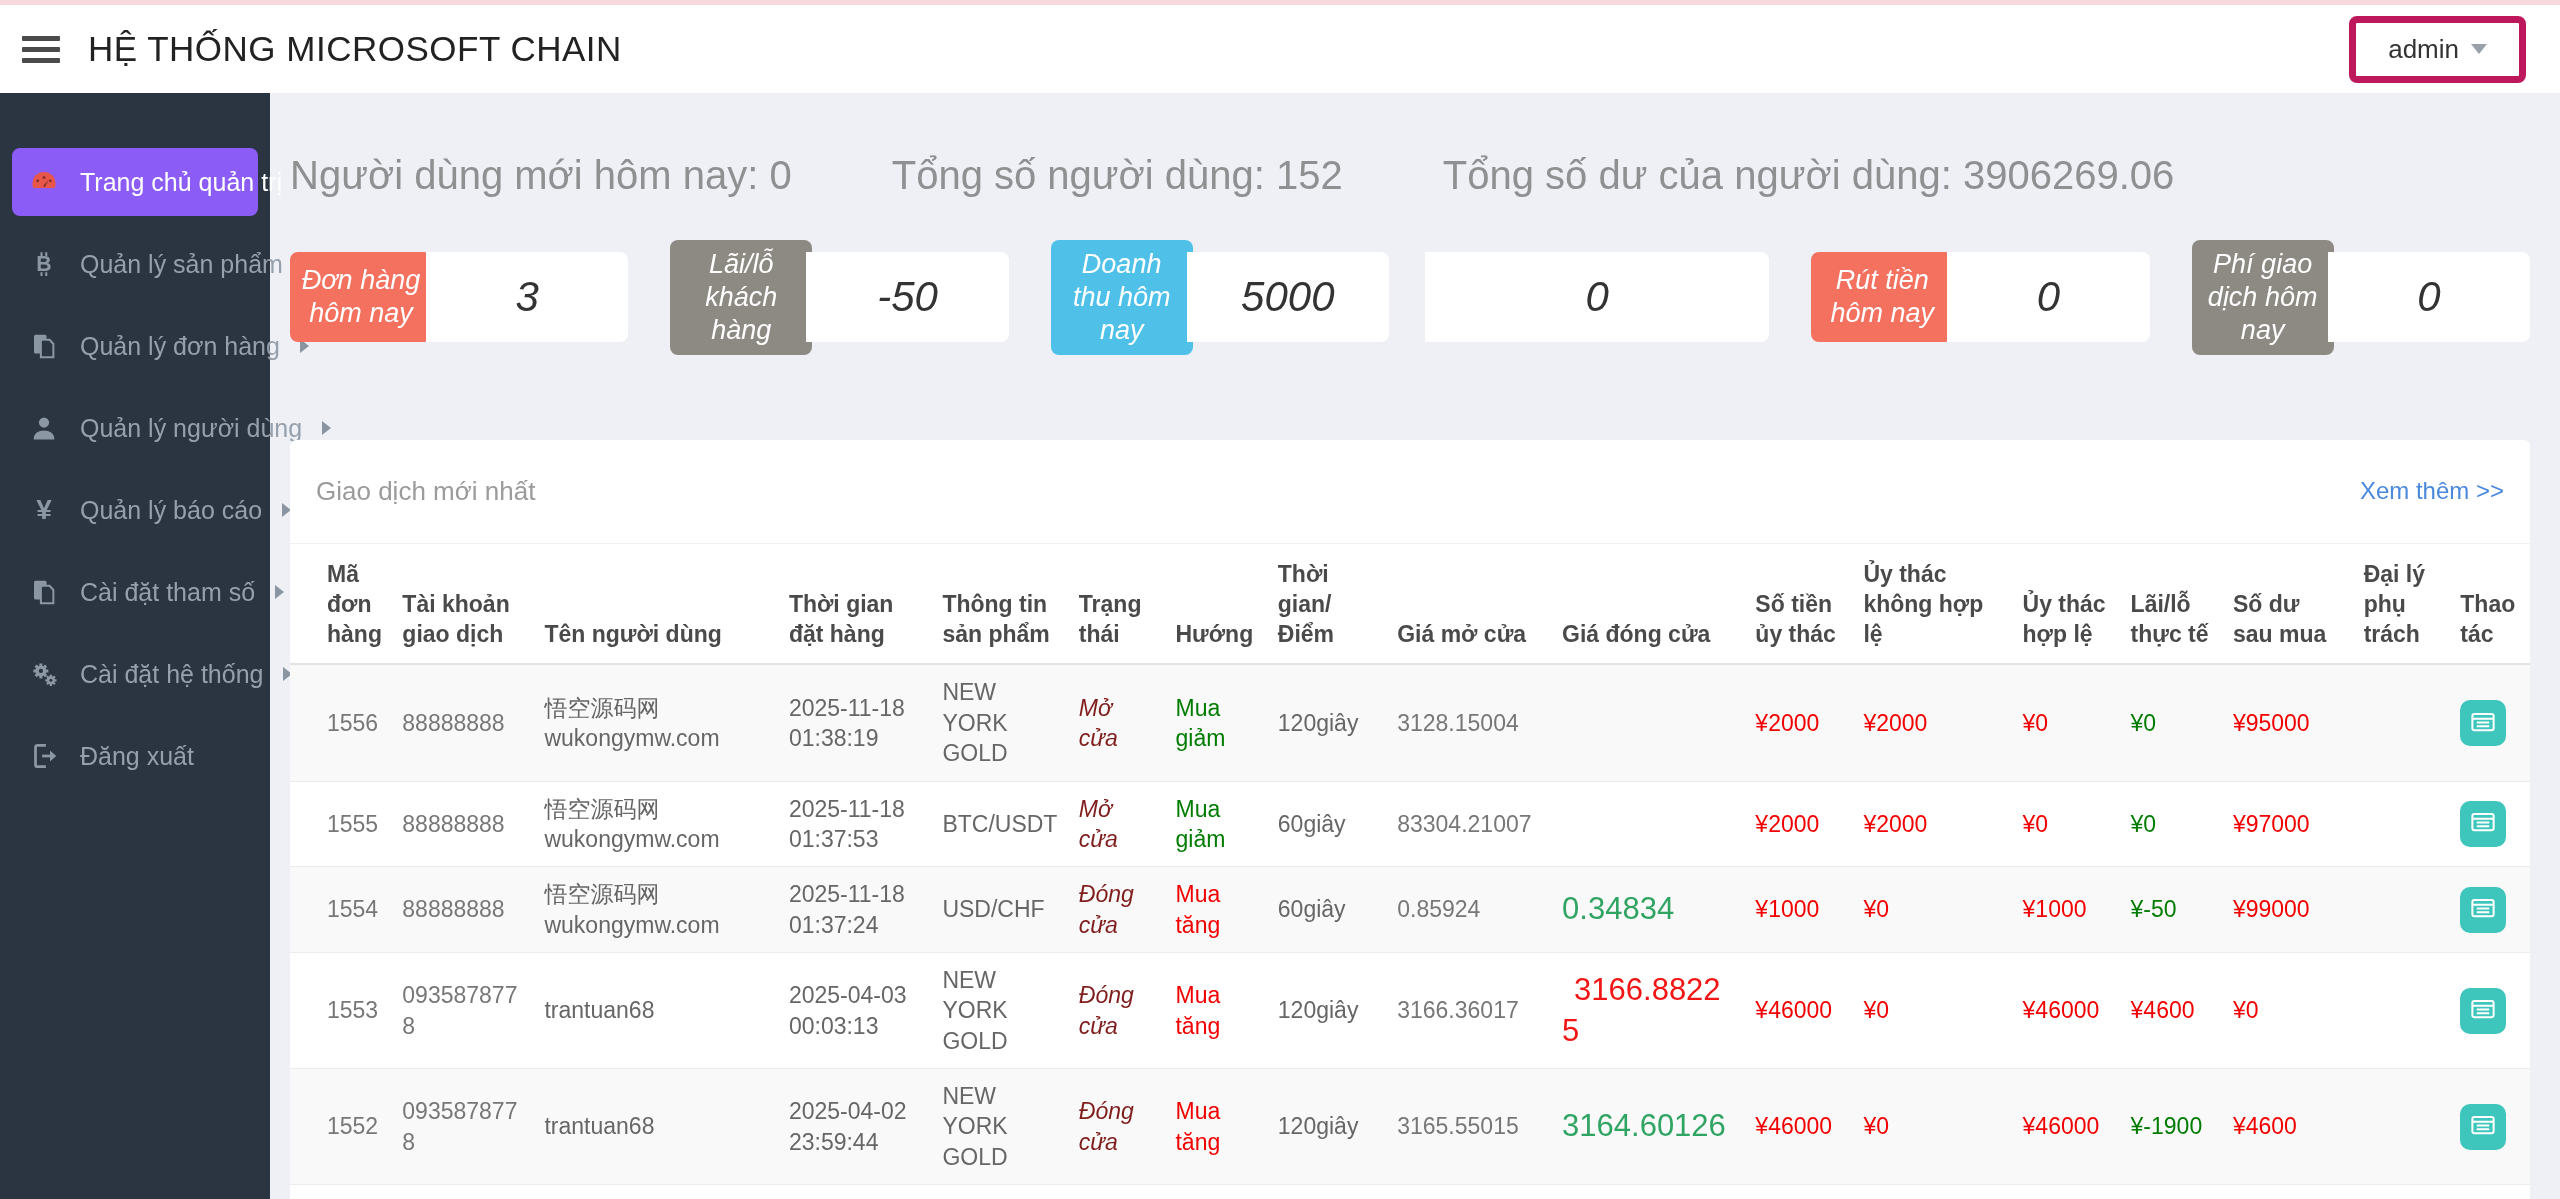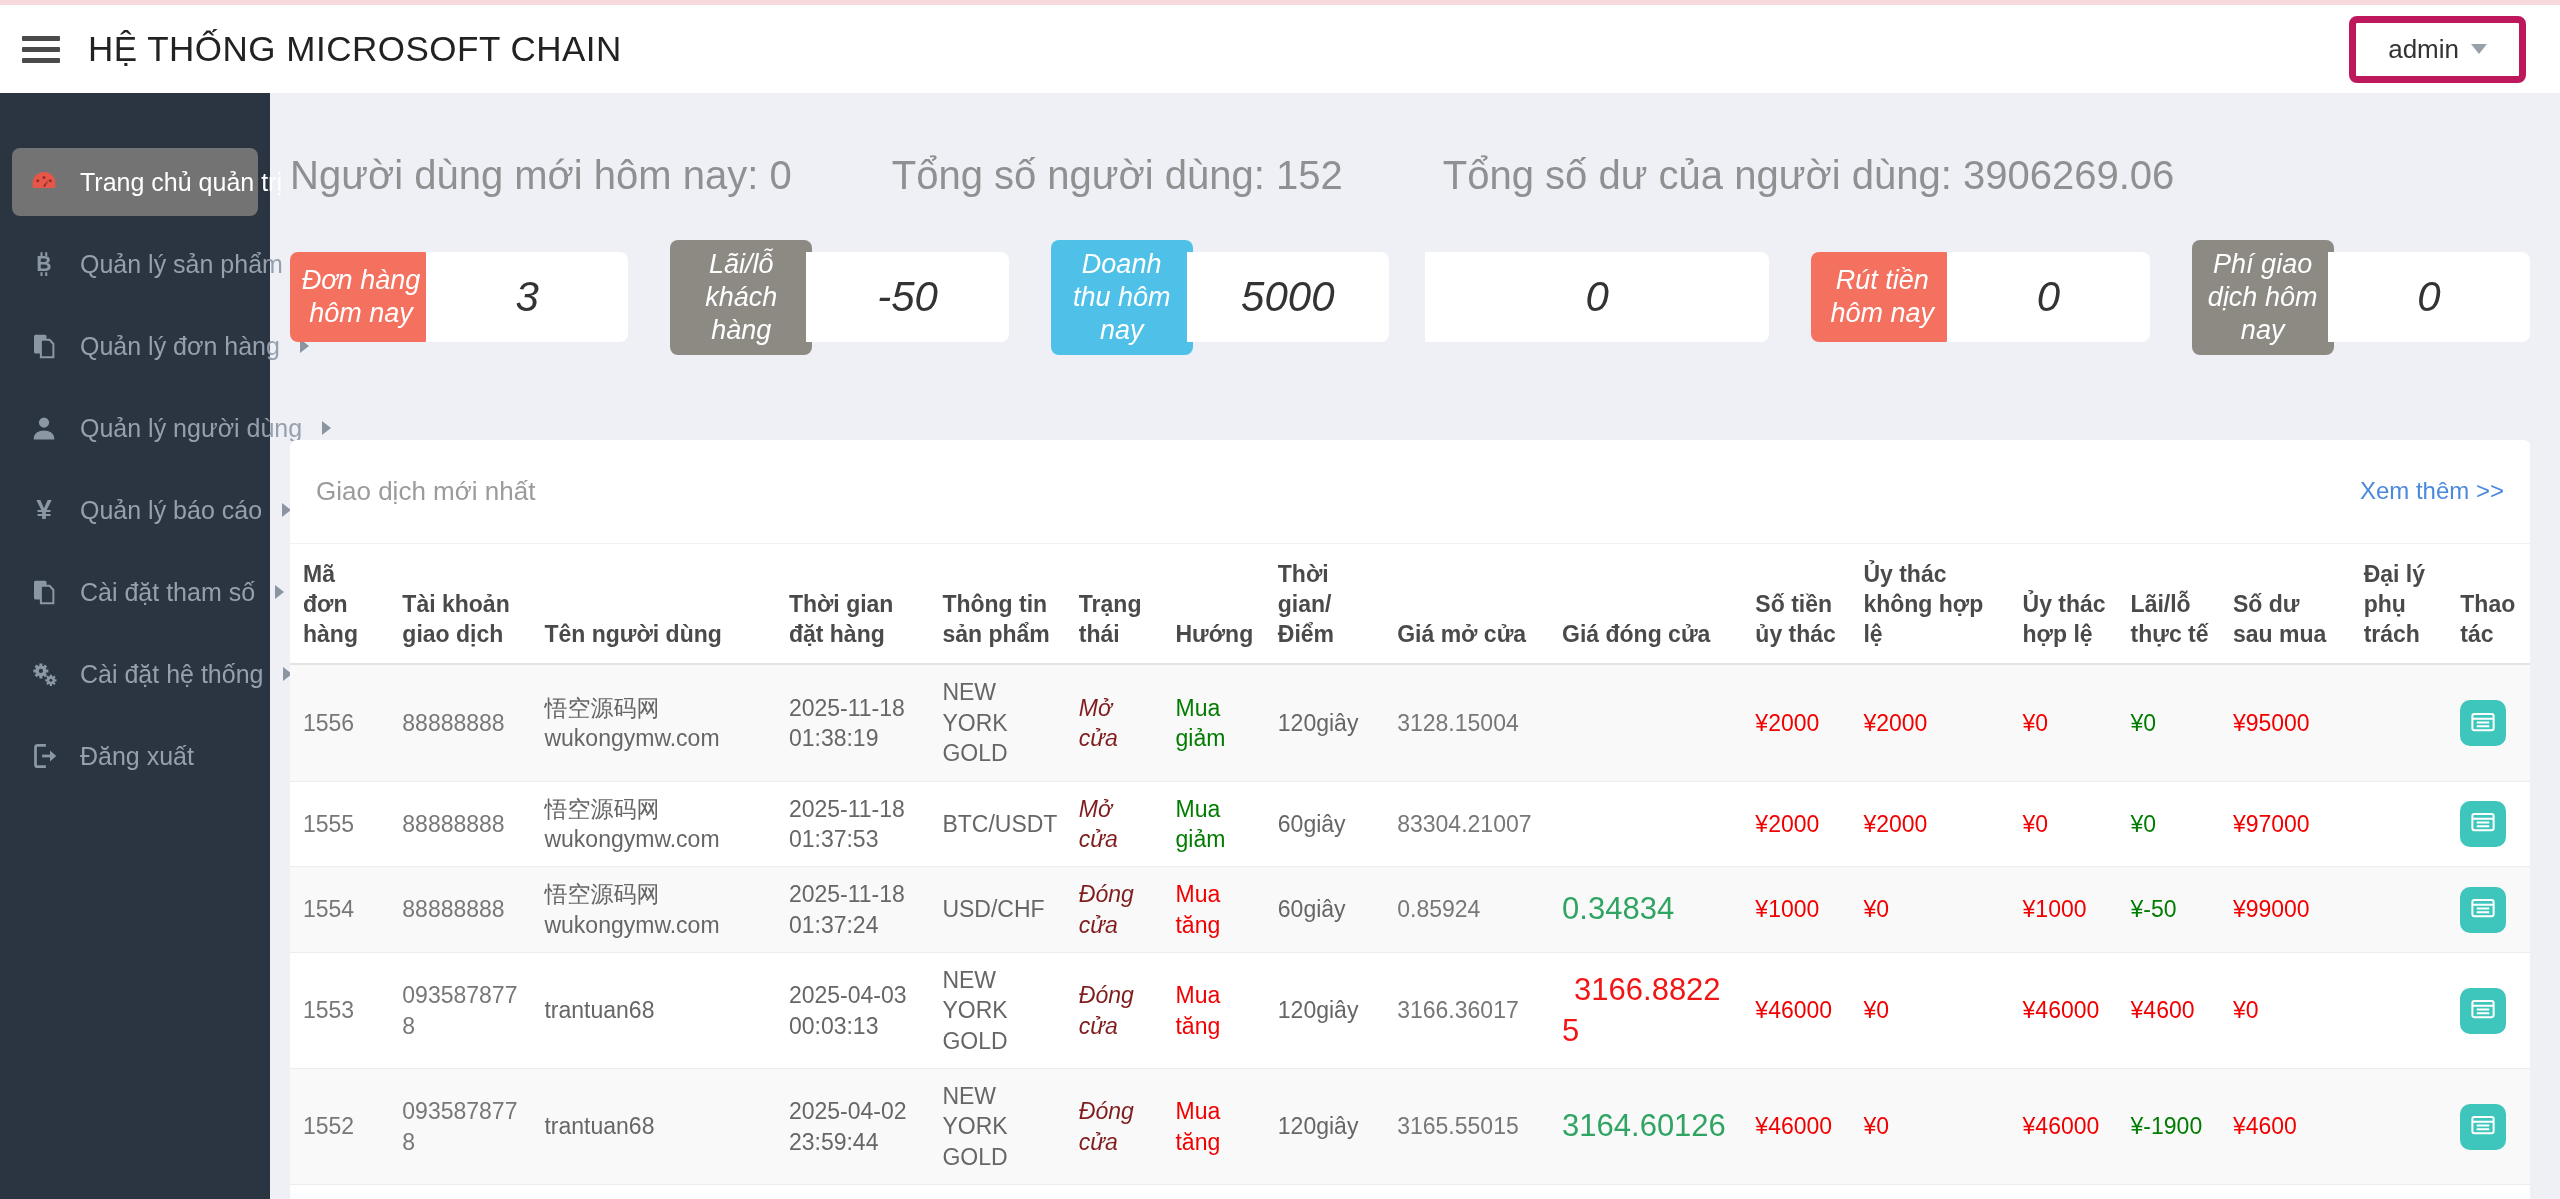--- a/index.html
+++ b/index.html
@@ -12,21 +12,21 @@
   .burger span { display:block; width:38px; height:5px; background:#4a4a4a; border-radius:1px; }
   .app-title { margin-left:28px; font-size:35px; color:#222; letter-spacing:.5px; }
   .user-btn { margin-left:auto; background:#fff; border:7px solid #be185d; border-radius:8px;
               padding:11px 32px; font-size:26px; color:#333; display:flex; align-items:center; gap:12px; cursor:pointer; }
   .user-caret { width:0; height:0; border-left:8px solid transparent; border-right:8px solid transparent; border-top:10px solid #9aa0a8; }
 
   .shell { display:flex; height:1106px; }
   .sidebar { width:270px; background:#2b3441; padding-top:55px; flex:none; }
   .side-item { height:68px; margin:0 12px 14px 12px; padding:0 16px; border-radius:8px;
                display:flex; align-items:center; gap:20px; cursor:pointer; }
-  .side-item.active { background:#737373; }
+  .side-item.active { background:#8b5cf6; }
   .side-icon { width:32px; height:32px; display:flex; align-items:center; justify-content:center; flex:none; }
   .side-icon svg { width:30px; height:30px; }
   .yen-glyph { font-size:28px; font-weight:bold; color:#8b97a3; }
   .side-label { font-size:25px; color:#95a0ac; white-space:nowrap; }
   .side-item.active .side-label { color:#fff; }
   .caret { margin-left:auto; width:0; height:0; border-top:7px solid transparent;
            border-bottom:7px solid transparent; border-left:9px solid #8a95a1; flex:none; }
 
   .main { flex:1; padding:0 30px 0 20px; overflow:hidden; }
 
@@ -42,21 +42,21 @@
 
   .panel { margin-top:85px; background:#fff; border-radius:6px; height:900px; }
   .panel-head { display:flex; justify-content:space-between; align-items:center; padding:36px 26px; border-bottom:1px solid #f1f1f1; }
   .panel-title { font-size:26px; color:#9b9b9b; }
   .more-link { font-size:24px; color:#4a89dc; text-decoration:none; cursor:pointer; }
 
   table { width:100%; border-collapse:collapse; table-layout:fixed; font-size:23px; color:#666; }
   th { font-weight:bold; color:#4a4a4a; text-align:left; vertical-align:bottom;
        padding:16px 10px 14px 10px; border-bottom:2px solid #e3e3e3; line-height:1.3; }
   td { padding:12px 10px; vertical-align:middle; border-bottom:1px solid #ececec; line-height:1.32; word-wrap:break-word; }
-  th:first-child, td:first-child { padding-left:13px; }
+  th:first-child, td:first-child { padding-left:37px; }
   tr.striped { background:#f9f9f9; }
   .col-id, .col-account, .col-open_price { color:#777; }
   .col-status { color:#7f1d1d;font-style:italic; }
   .v-red { color:#f20000; }
   .v-green { color:#007c00; }
   .big { font-size:31px; }
   .big.v-green { color:#2fa463; }
   .big.v-red { color:#f21515;margin-left:12px; }
   .action-btn { width:46px; height:46px; border:none; border-radius:10px; background:#3ec6bc;
                 display:flex; align-items:center; justify-content:center; cursor:pointer; }

